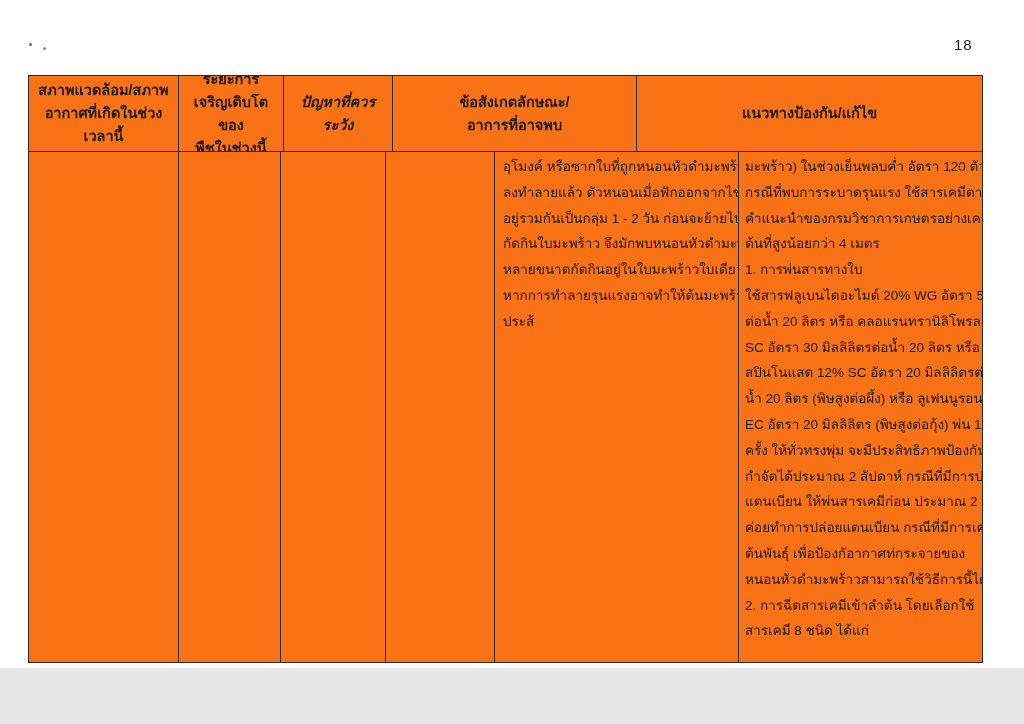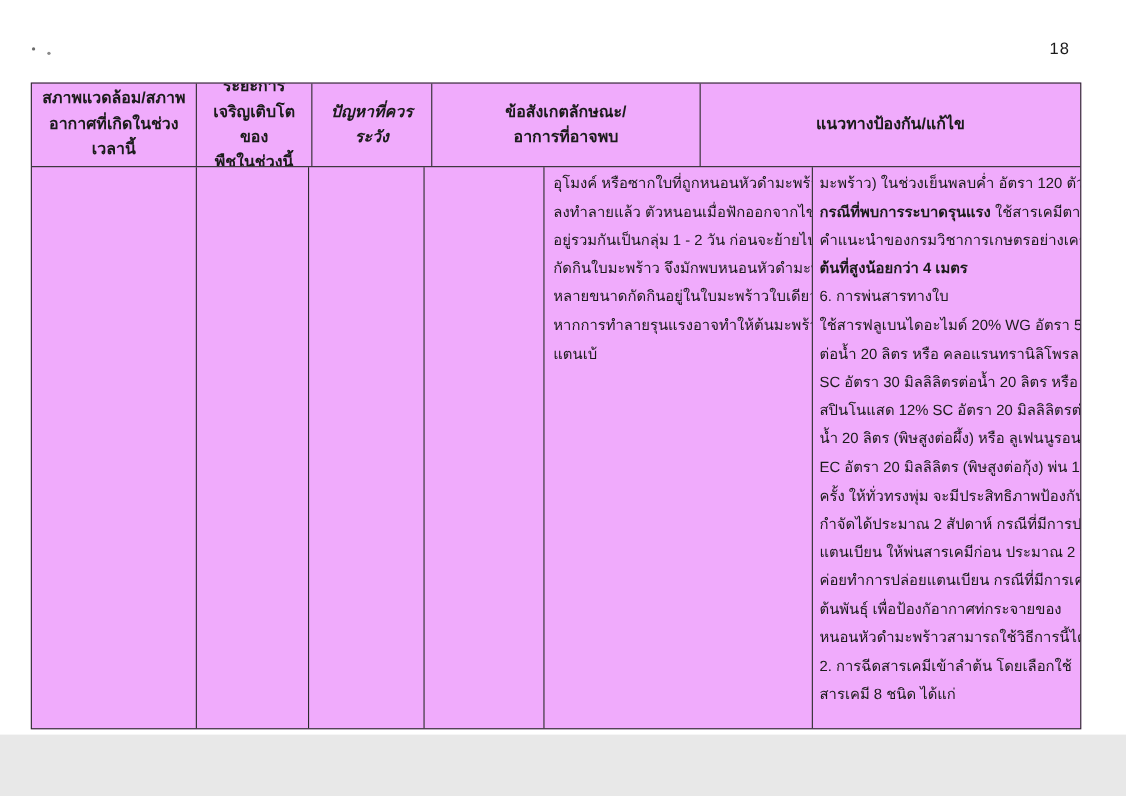--- a/index.html
+++ b/index.html
@@ -11,21 +11,21 @@
   .page-number { position:absolute; left:954px; top:36px; font-size:15px; letter-spacing:1px; }
 
   
   .scan-mark { position:absolute; width:3px; height:3px; background:#6b6b6b; border-radius:50%; }
   .scan-mark.m1 { left:29px; top:43px; box-shadow:14px 4px 0 0 #8a8a8a; }
   .scan-mark.m2 { left:36px; top:87px; width:2px; height:2px; box-shadow:6px 3px 0 0 #9a9a9a; }
 
   .doc-table {
     position:absolute; left:28px; top:75px; width:955px; height:588px;
     box-sizing:border-box; border:1.5px solid #2b2b2b;
-    display:flex; flex-direction:column; background:#f0abfc;
+    display:flex; flex-direction:column; background:#f97316;
   }
   .header-row { display:flex; flex:none; height:76px; border-bottom:1.5px solid #2b2b2b; box-sizing:border-box; }
   .body-row   { display:flex; flex:1; min-height:0; }
 
   .cell { box-sizing:border-box; border-right:1px solid #2b2b2b; overflow:hidden; }
   .cell:last-child { border-right:none; }
   .c1 { width:150px; flex:none; }
   .c2 { width:102px; flex:none; }
   .c3 { width:105px; flex:none; }
   .c4 { width:109px; flex:none;font-style:italic; }
@@ -33,21 +33,21 @@
   .c6 { flex:1; }
 
   .hcell {
     display:flex; align-items:center; justify-content:center;
     text-align:center; font-weight:bold; font-size:14.5px; line-height:23px;
     white-space:pre-line; padding:2px 3px;
   }
   .bcell { padding:2px 6px 0 8px; font-size:13.5px; line-height:25.8px; }
   .bcell.c6 { padding-left:6px; padding-right:4px; }
   .tline { white-space:nowrap; }
-  .tline .b { font-weight:bold; }
+  .tline .b { font-weight:normal; }
 </style>
 </head>
 <body>
 
 <div class="page">
 
   <div class="page-number">18</div>
 
   <div class="scan-mark m1"></div>
   <div class="scan-mark m2"></div>
@@ -71,28 +71,28 @@
       <div class="cell c2 bcell"></div>
       <div class="cell c3 bcell"></div>
       <div class="cell c4 bcell"></div>
       <div class="cell c5 bcell">
           <div class="tline"><span>อุโมงค์ หรือซากใบที่ถูกหนอนหัวดำมะพร้าว</span></div>
           <div class="tline"><span>ลงทำลายแล้ว ตัวหนอนเมื่อฟักออกจากไข่จะ</span></div>
           <div class="tline"><span>อยู่รวมกันเป็นกลุ่ม 1 - 2 วัน ก่อนจะย้ายไป</span></div>
           <div class="tline"><span>กัดกินใบมะพร้าว จึงมักพบหนอนหัวดำมะพร้าว</span></div>
           <div class="tline"><span>หลายขนาดกัดกินอยู่ในใบมะพร้าวใบเดียวกัน</span></div>
           <div class="tline"><span>หากการทำลายรุนแรงอาจทำให้ต้นมะพร้าว</span></div>
-          <div class="tline"><span>แตนเบ้</span></div>
+          <div class="tline"><span>ประส้</span></div>
         </div>
       <div class="cell c6 bcell">
           <div class="tline"><span>มะพร้าว) ในช่วงเย็นพลบค่ำ อัตรา 120 ตัวต่อไร่</span></div>
           <div class="tline"><span class="b">กรณีที่พบการระบาดรุนแรง</span><span> ใช้สารเคมีตาม</span></div>
           <div class="tline"><span>คำแนะนำของกรมวิชาการเกษตรอย่างเคร่งครัด</span></div>
           <div class="tline"><span class="b">ต้นที่สูงน้อยกว่า 4 เมตร</span></div>
-          <div class="tline"><span>6. การพ่นสารทางใบ</span></div>
+          <div class="tline"><span>1. การพ่นสารทางใบ</span></div>
           <div class="tline"><span>ใช้สารฟลูเบนไดอะไมด์ 20% WG อัตรา 5 กรัม</span></div>
           <div class="tline"><span>ต่อน้ำ 20 ลิตร หรือ คลอแรนทรานิลิโพรล 5.17%</span></div>
           <div class="tline"><span>SC อัตรา 30 มิลลิลิตรต่อน้ำ 20 ลิตร หรือ</span></div>
           <div class="tline"><span>สปินโนแสด 12% SC อัตรา 20 มิลลิลิตรต่อ</span></div>
           <div class="tline"><span>น้ำ 20 ลิตร (พิษสูงต่อผึ้ง) หรือ ลูเฟนนูรอน 5%</span></div>
           <div class="tline"><span>EC อัตรา 20 มิลลิลิตร (พิษสูงต่อกุ้ง) พ่น 1 - 2</span></div>
           <div class="tline"><span>ครั้ง ให้ทั่วทรงพุ่ม จะมีประสิทธิภาพป้องกัน</span></div>
           <div class="tline"><span>กำจัดได้ประมาณ 2 สัปดาห์ กรณีที่มีการปล่อย</span></div>
           <div class="tline"><span>แตนเบียน ให้พ่นสารเคมีก่อน ประมาณ 2 สัปดาห์</span></div>
           <div class="tline"><span>ค่อยทำการปล่อยแตนเบียน กรณีที่มีการเคลื่อนย้าย</span></div>

